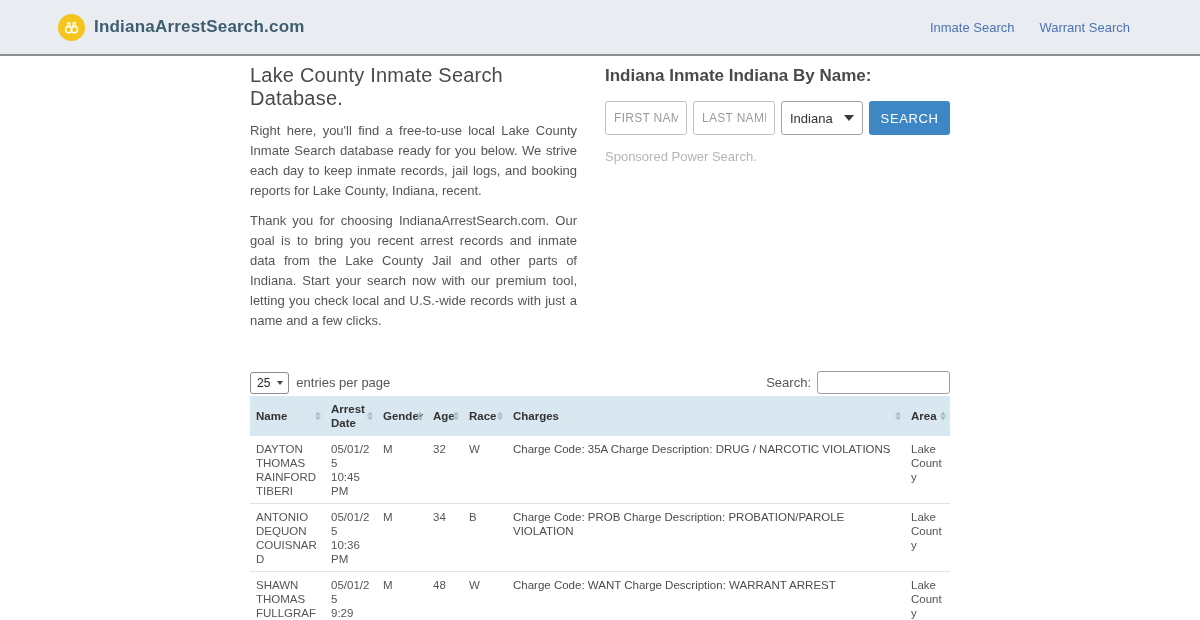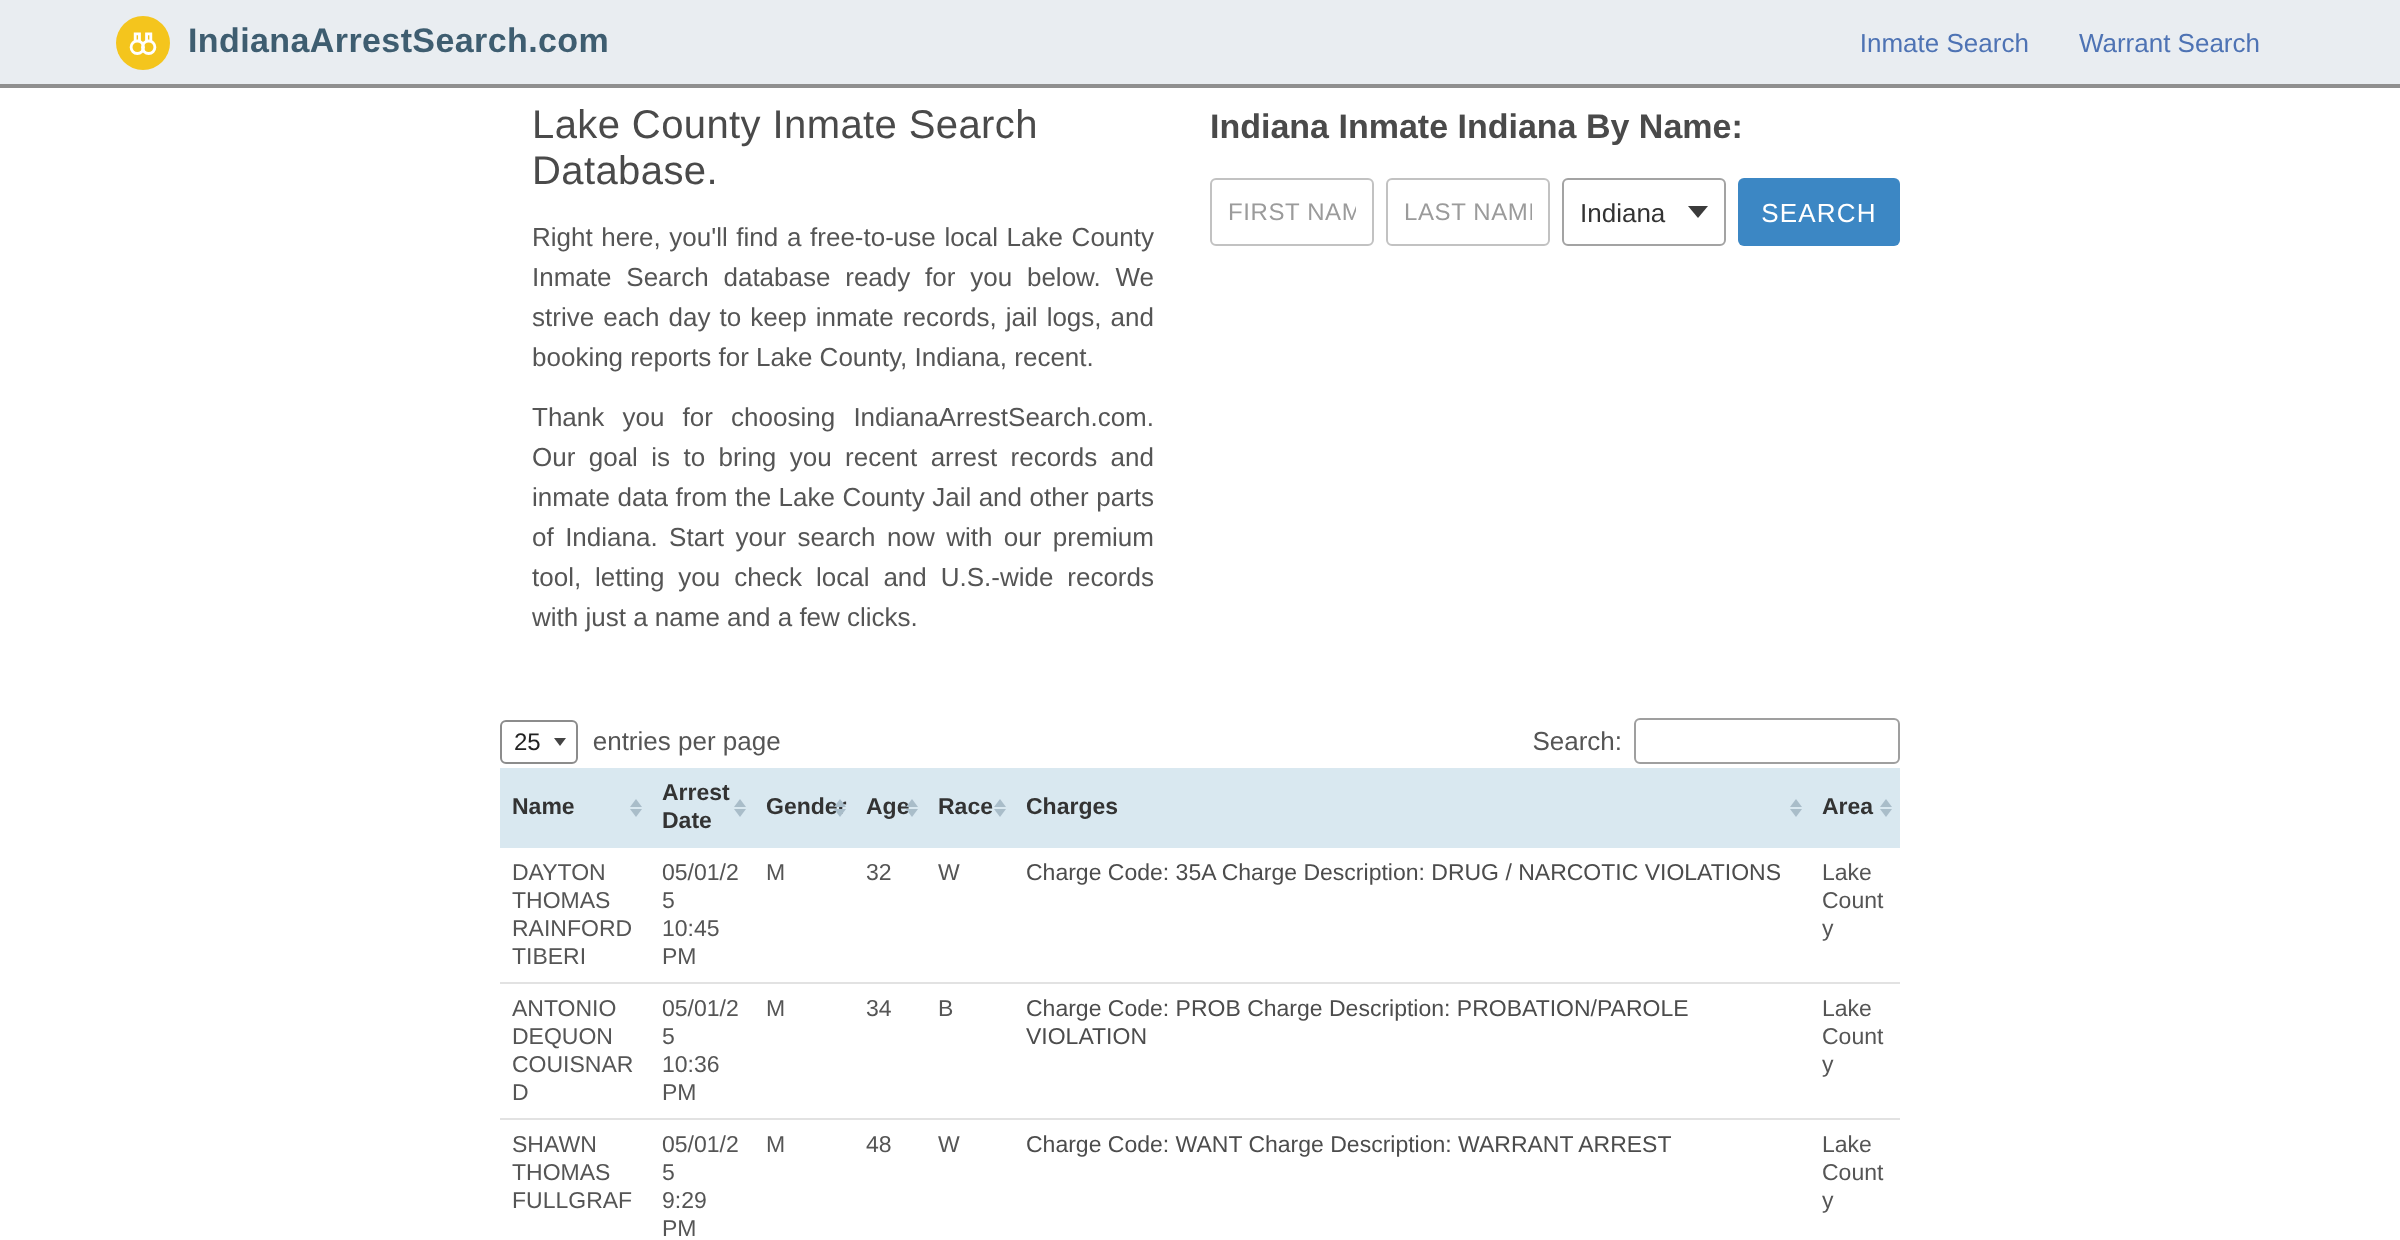--- a/index.html
+++ b/index.html
@@ -18,42 +18,42 @@
   *{box-sizing:border-box;margin:0;padding:0;}
   html,body{width:1200px;}
   body{
     font-family:"Liberation Sans","DejaVu Sans",sans-serif;
     background:#ffffff;
     color:var(--text-gray);
     width:1200px;height:620px;overflow:hidden;
   }
   
   .site-header{
-    height:44px;
+    height:56px;
     background:var(--band-bg);
     border-bottom:2px solid var(--band-border);
     display:flex;align-items:center;justify-content:space-between;
     padding:0 70px 0 58px;
   }
   .brand{display:flex;align-items:center;gap:9px;}
   .logo-circle{
     width:27px;height:27px;border-radius:50%;
     background:var(--logo-yellow);
     display:flex;align-items:center;justify-content:center;flex:0 0 auto;
   }
   .brand-text{
     font-size:17px;font-weight:bold;color:var(--brand-color);letter-spacing:.2px;
   }
   .site-nav{display:flex;gap:25px;}
   .site-nav a{
     color:var(--link-blue);text-decoration:none;font-size:13px;cursor:pointer;
   }
   
   .container{width:700px;margin:0 auto;}
-  .top-grid{display:flex;gap:28px;margin-top:8px;margin-left:16px;}
+  .top-grid{display:flex;gap:28px;margin-top:8px;}
   .col{width:345px;}
   .intro h1{
     font-size:20px;font-weight:normal;color:var(--heading-gray);
     margin:0 0 11px 0;letter-spacing:.2px;
   }
   .intro p{
     font-size:13px;line-height:1.55;color:var(--text-gray);
     text-align:justify;margin-bottom:9px;
   }
   .form-col h2{
@@ -161,20 +161,21 @@
       <h2>Indiana Inmate Indiana By Name:</h2>
       <div class="form-row">
         <input class="txt" type="text" placeholder="FIRST NAME" style="">
         <input class="txt" type="text" placeholder="LAST NAME" style="">
         <div class="fake-select">
           <span>Indiana</span>
           <span class="caret"></span>
         </div>
         <button class="search-btn">SEARCH</button>
       </div>
+      <p class="sponsored">Sponsored Power Search.</p>
     </section>
   </div>
 
   <div class="table-controls">
     <div class="ctl-left">
       <span class="page-select">
         <span>25</span>
         <i class="chev"></i>
       </span>
       <span>entries per page</span>

